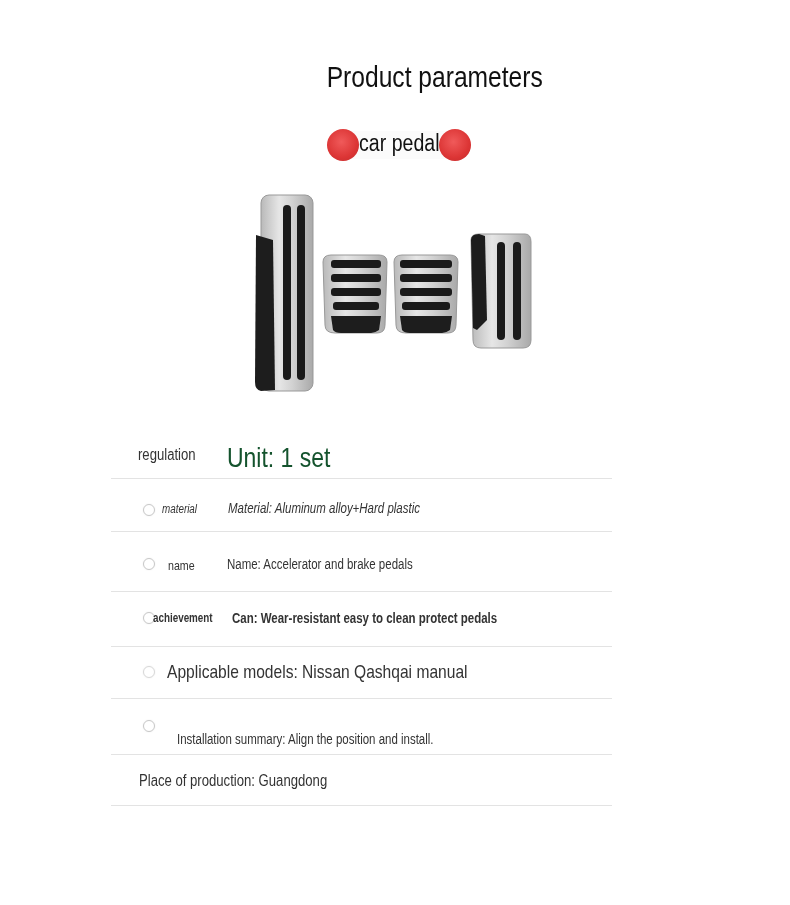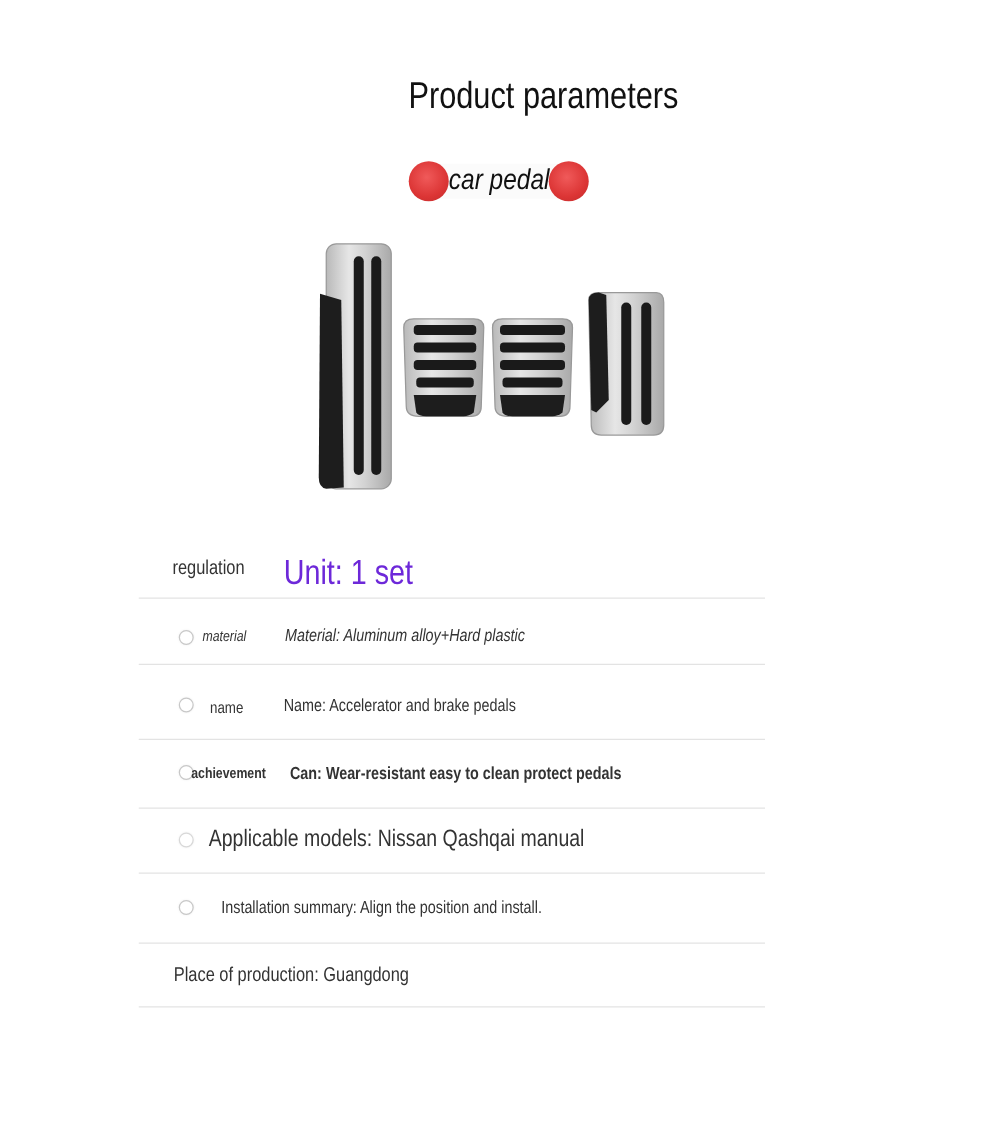--- a/index.html
+++ b/index.html
@@ -1,21 +1,21 @@
 <!DOCTYPE html>
 <html><head>
   <meta charset="utf-8">
   <style>
     html, body { margin: 0; padding: 0; background: #ffffff; }
     body { width: 790px; height: 905px; position: relative; overflow: hidden;
            font-family: "Liberation Sans", "DejaVu Sans", sans-serif; color: #222; }
     #title { position: absolute; top: 60px; left: 0; width: 790px; text-align: center;
              font-size: 30px; color: #111; letter-spacing: 0px; padding-left: 40px; }
     #title span { display: inline-block; transform: scaleX(0.82); }
-    #pill { position: absolute; top: 128px; left: 327px; width: 144px; height: 34px; font-style: italic; }
+    #pill { position: absolute; top: 128px; left: 327px; width: 144px; height: 34px; }
     #pill .ball { position: absolute; top: 1px; width: 32px; height: 32px; border-radius: 50%;
                   background: radial-gradient(circle at 45% 40%, #f05a5a 0%, #dc3535 60%, #c02a2a 100%); }
     #pill .ball.l { left: 0; }
     #pill .ball.r { right: 0; }
     #pill .bar { position: absolute; top: 3px; left: 14px; right: 14px; height: 28px; background: #fbfbfb; }
     #pill .txt { position: absolute; top: 2px; left: 0; width: 144px; text-align: center; font-size: 23px; color: #111; }
     #pill .txt span { display: inline-block; transform: scaleX(0.85); }
 
     #pedals { position: absolute; top: 190px; left: 245px; width: 300px; height: 210px; }
 
@@ -77,21 +77,21 @@
       <path d="M226 50 Q226 44 234 44 L280 44 Q286 44 286 52 L286 150 Q286 158 278 158 L236 158 Q228 158 228 150 Z" fill="url(#steel)" stroke="#999"></path>
       <path d="M226 50 Q226 44 234 44 L240 46 L242 130 L232 140 L228 138 Z" fill="#1d1d1d"></path>
       <rect x="252" y="52" width="8" height="98" rx="4" fill="#1a1a1a"></rect>
       <rect x="268" y="52" width="8" height="98" rx="4" fill="#1a1a1a"></rect>
     </g>
   </svg>
 </div>
 
 <div class="row" style="top:430px;height:48px;">
   <div class="lbl" style="left:27px;top:16px;font-size:16px;text-align:center;"><span class="sq">regulation</span></div>
-  <div class="val" style="left:116px;top:12px;font-size:28px;color:#6d28d9;"><span class="sq">Unit: 1 set</span></div>
+  <div class="val" style="left:116px;top:12px;font-size:28px;color:#14532d;"><span class="sq">Unit: 1 set</span></div>
 </div>
 
 <div class="row" style="top:479px;height:52px;font-style:italic;">
   <div class="dot" style="left:32px;top:25px;"></div>
   <div class="lbl" style="left:51px;top:23px;font-size:12px;"><span class="sq">material</span></div>
   <div class="val" style="left:117px;top:21px;"><span class="sq">Material: Aluminum alloy+Hard plastic</span></div>
 </div>
 
 <div class="row" style="top:532px;height:59px;text-decoration:underline;">
   <div class="dot" style="left:32px;top:26px;"></div>
@@ -105,18 +105,18 @@
   <div class="val" style="left:121px;top:18px;"><span class="sq">Can: Wear-resistant easy to clean protect pedals</span></div>
 </div>
 
 <div class="row" style="top:647px;height:51px;">
   <div class="dot" style="left:32px;top:19px;border-color:#d8d8d8;"></div>
   <div class="val" style="left:56px;top:14px;font-size:19px;"><span class="sq">Applicable models: Nissan Qashqai manual</span></div>
 </div>
 
 <div class="row" style="top:699px;height:55px;">
   <div class="dot" style="left:32px;top:21px;"></div>
-  <div class="val" style="left:66px;top:18px;font-size:14px;text-align:right;"><span class="sq">Installation summary: Align the position and install.</span></div>
+  <div class="val" style="left:66px;top:32px;font-size:14px;text-align:right;"><span class="sq">Installation summary: Align the position and install.</span></div>
 </div>
 
 <div class="row" style="top:755px;height:50px;">
   <div class="val" style="left:28px;top:17px;font-size:16px;"><span class="sq">Place of production: Guangdong</span></div>
 </div>
 
 </body></html>

